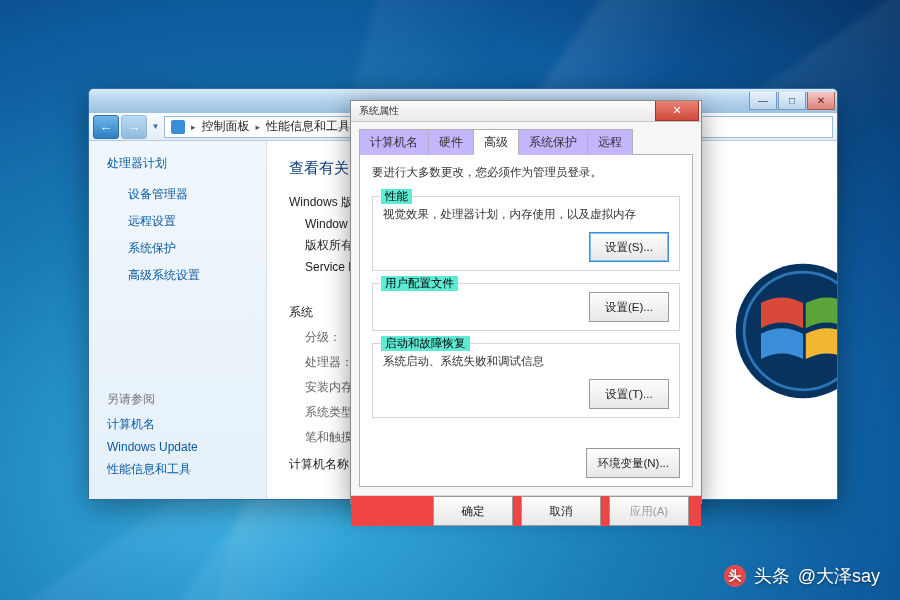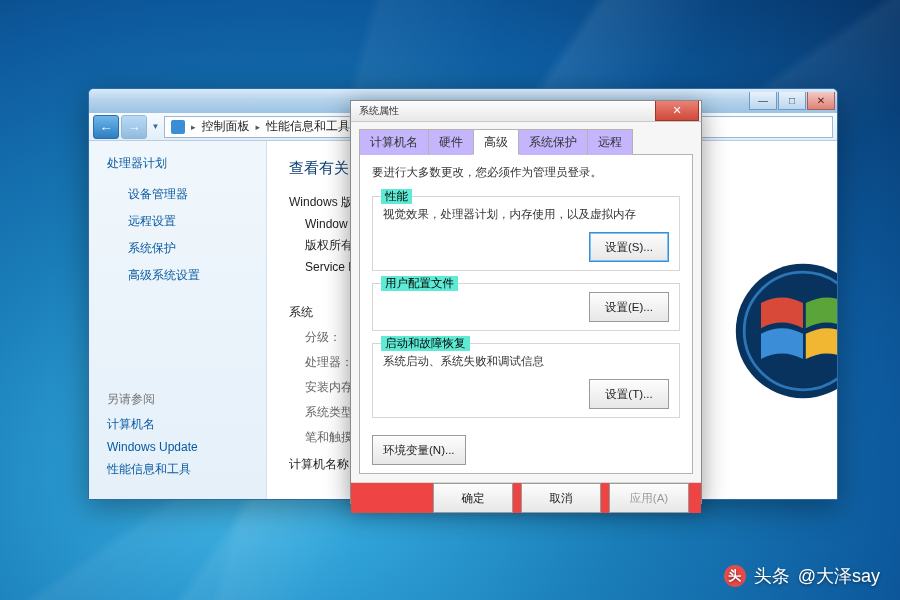--- a/index.html
+++ b/index.html
@@ -157,21 +157,21 @@
     .sp-btn-row { display: flex; justify-content: flex-end; }
     .win-btn {
       min-width: 80px; height: 30px; padding: 0 10px;
       background: linear-gradient(180deg,#fdfdfd,#e7e7e7);
       border: 1px solid #9a9a9a; font-size: 11.5px;
       display: inline-flex; align-items: center; justify-content: center;
       color: #222;
     }
     .win-btn.default { border-color: #3a8dd6; box-shadow: 0 0 0 1px #7cc1f2 inset;}
     .win-btn[disabled] { color: #9a9a9a; }
-    .sp-envrow { display:flex; margin-top: 5px;}
+    .sp-envrow { display:flex; justify-content:flex-end; margin-top: 18px;}
     .sp-footer {
       height: 40px; display: flex; align-items: flex-end; justify-content: flex-end;
       gap: 8px; padding: 0 12px; background: #ef4444; border-top: 1px solid #d6d6d6;
     }
     .watermark {
       position: absolute; right: 20px; bottom: 12px; color: #fff;
       font-size: 18px; display: flex; align-items: center; gap: 8px;
       text-shadow: 0 1px 3px rgba(0,0,0,0.5);
     }
     .wm-badge {

